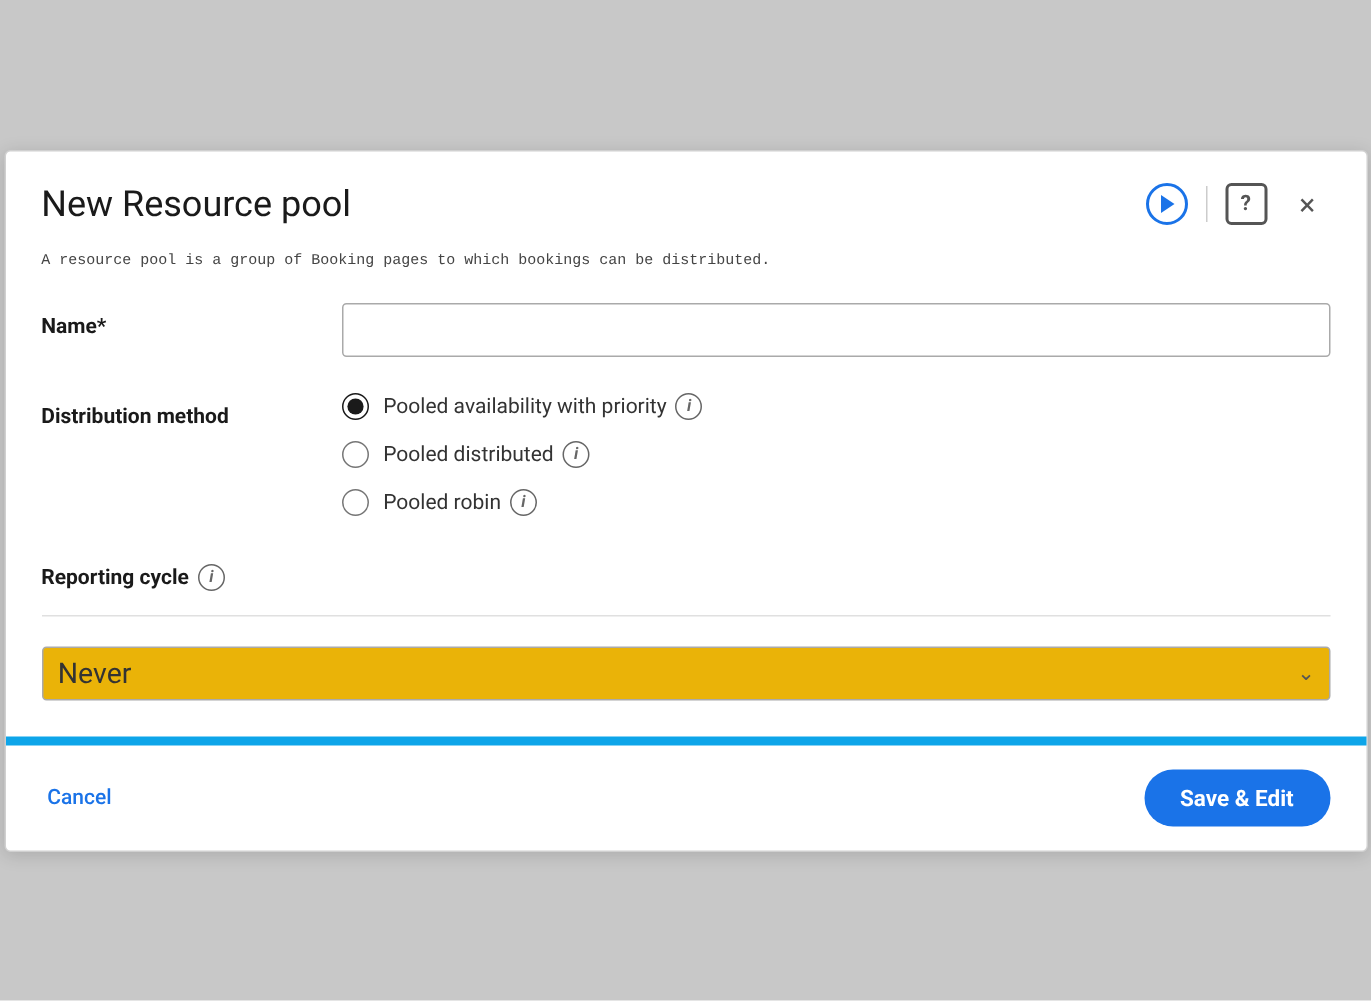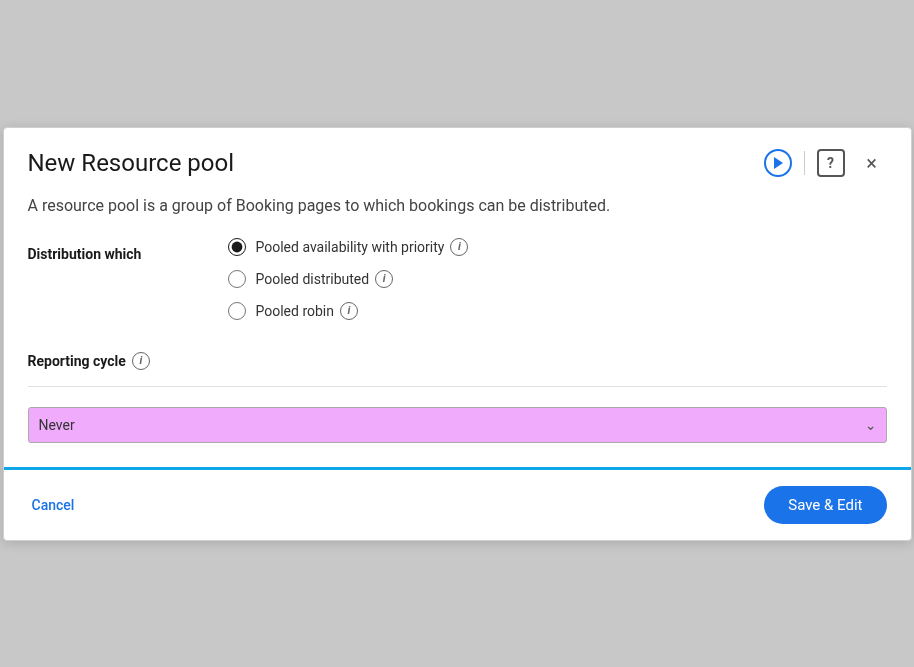--- a/index.html
+++ b/index.html
@@ -111,23 +111,24 @@
 
     .close-icon {
       font-size: 20px;
       cursor: pointer;
       color: #555;
       line-height: 1;
     }
 
     .dialog-description {
       padding: 0 24px 20px 24px;
-      font-size: 16px;
+      font-size: 10px;
       color: #444;
       line-height: 1.5;
+      font-family: Liberation Mono, monospace;
     }
 
     .dialog-body {
       padding: 0 24px 24px 24px;
     }
 
     .form-row {
       display: flex;
       align-items: flex-start;
       margin-bottom: 24px;
@@ -210,65 +211,65 @@
       position: relative;
       width: 100%;
     }
 
     .select-input {
       width: 100%;
       height: 36px;
       border: 1px solid #aaa;
       border-radius: 3px;
       padding: 0 32px 0 10px;
-      font-size: 14px;
+      font-size: 19px;
       color: #333;
-      background: #f0abfc;
+      background: #eab308;
       appearance: none;
       cursor: pointer;
       outline: none;
     }
 
     .select-arrow {
       position: absolute;
       right: 10px;
       top: 50%;
       transform: translateY(-50%);
       pointer-events: none;
       color: #555;
       font-size: 14px;
     }
 
     .dialog-footer {
       display: flex;
       align-items: center;
       justify-content: space-between;
       padding: 16px 24px;
-      border-top: 3px solid #0ea5e9;
+      border-top: 6px solid #0ea5e9;
     }
 
     .cancel-btn {
       background: none;
       border: none;
       color: #1a73e8;
       font-size: 14px;
       font-weight: 500;
       cursor: pointer;
       padding: 8px 4px;
       text-decoration: none;
     }
 
     .save-btn {
       background: #1a73e8;
       color: white;
       border: none;
       border-radius: 20px;
       padding: 10px 24px;
       font-size: 15px;
-      font-weight: 400;
+      font-weight: 700;
       cursor: pointer;
     }
 
     .section-divider {
       border: none;
       border-top: 1px solid #e0e0e0;
       margin: 8px 0 20px 0;
     }
   </style>
 </head>
@@ -288,23 +289,29 @@
         <button class="icon-btn">
           <span class="close-icon">×</span>
         </button>
       </div>
     </div>
 
     <p class="dialog-description">A resource pool is a group of Booking pages to which bookings can be distributed.</p>
 
     <div class="dialog-body">
 
-
       <div class="form-row">
-        <label class="form-label">Distribution which</label>
+        <label class="form-label">Name*</label>
+        <div class="form-control">
+          <input type="text" class="text-input" placeholder="" style="">
+        </div>
+      </div>
+
+      <div class="form-row">
+        <label class="form-label">Distribution method</label>
         <div class="form-control">
           <div class="radio-group">
 
             <label class="radio-item">
               <input type="radio" class="radio-input" name="distribution" value="pooled-priority" checked="" style="">
               <span class="radio-label">
                 <span>Pooled availability with priority</span>
                 <span class="info-icon">i</span>
               </span>
             </label>

